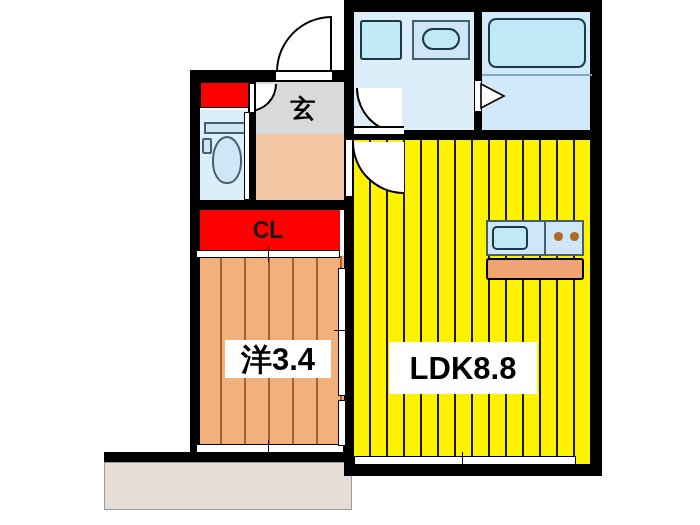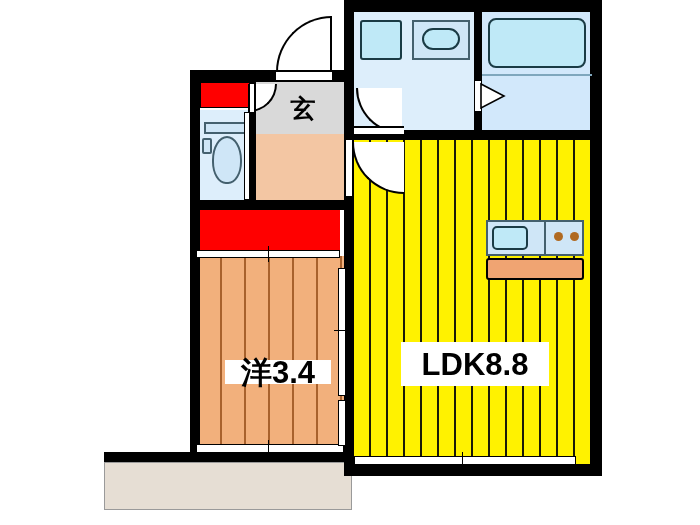--- a/index.html
+++ b/index.html
@@ -224,21 +224,22 @@
   <div class="abs tick-h" style="left:334px; top:330px; width:16px; height:1px;"></div>
 
   <div class="abs slide-h" style="left:196px; top:444px; width:148px; height:9px;"></div>
   <div class="abs tick-v" style="left:268px; top:440px; width:1px; height:17px;"></div>
 
   <div class="abs slide-h" style="left:354px; top:456px; width:222px; height:9px;"></div>
   <div class="abs tick-v" style="left:462px; top:452px; width:1px; height:17px;"></div>
 
   <div class="abs slide-v" style="left:338px; top:400px; width:8px; height:46px;"></div>
 
+  <div class="abs label lbl-cl" style="left:196px; top:208px; width:144px; height:44px;">CL</div>
 
   <div class="abs label lbl-entry" style="left:254px; top:82px; width:98px; height:52px;">玄</div>
 
-  <div class="abs label lbl-room" style="left:225px; top:340px; width:106px; height:24px;margin-top:20px;">洋3.4</div>
-
-  <div class="abs label lbl-room" style="left:389px; top:342px; width:148px; height:44px;margin-left:12px;">LDK8.8</div>
+  <div class="abs label lbl-room" style="left:225px; top:340px; width:106px; height:38px;">洋3.4</div>
+
+  <div class="abs label lbl-room" style="left:389px; top:342px; width:148px; height:52px;">LDK8.8</div>
 
 
 </div>
 
 </body></html>

